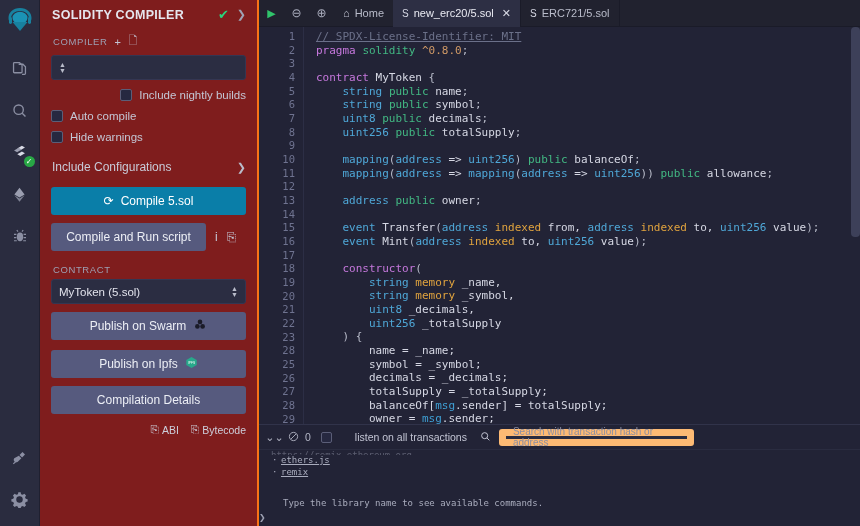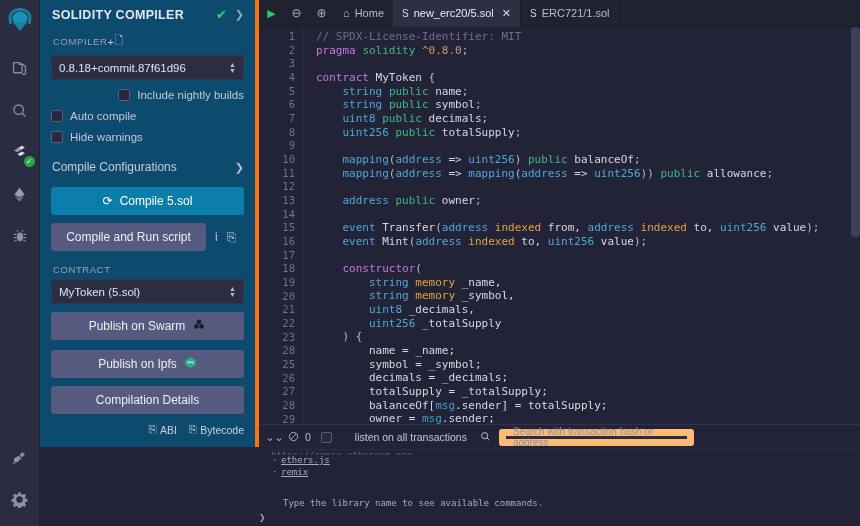--- a/index.html
+++ b/index.html
@@ -32,42 +32,42 @@
   .badge-check {
     position: absolute; right: 2px; bottom: 2px;
     width: 11px; height: 11px; border-radius: 50%;
     background: #28a745; color:#fff;
     font-size: 8px; line-height: 11px; text-align: center;
   }
 
   
   .sidepanel {
     width: 219px; flex: 0 0 219px;
-    height: 447px;
-    background: #0c4a6e;
+    height: 526px;
+    background: #7f1d1d;
     color: #c7c9d6;
     padding: 0 11px;
-    border-right: 4px solid #f97316;
+    border-right: 2px solid #f97316;
     overflow: hidden;
   }
   .panel-title-row {
     display: flex; align-items: center;
     padding: 7px 0 4px 1px;
   }
   .panel-title {
     font-size: 12.5px; font-weight: bold; letter-spacing: .3px;
     color: #e5e6ee; flex: 1;
   }
   .panel-title-row .tick { color: #2bd47d; font-size: 13px; margin-right: 8px; }
   .panel-title-row .chev { color: #9fa2b4; font-size: 11px; }
 
   .section-label {
     font-size: 9.5px; color: #9da0b3; letter-spacing: .6px;
     text-transform: uppercase; margin: 6px 0 4px 2px;
-    display:flex; align-items:center; 
+    display:flex; align-items:center; gap:7px;
   }
   .section-label .mini-ico { font-size: 11px; color:#c3c5d4; }
 
   .select-box {
     background: #2b2d42;
     border: 1px solid #343652;
     border-radius: 3px;
     height: 25px;
     display: flex; align-items: center;
     padding: 0 7px;
@@ -161,21 +161,21 @@
     flex: 1 1 auto;
     padding-top: 3px; padding-left: 12px;
     font-family: "DejaVu Sans Mono", monospace;
     font-size: 11px; line-height: 13.67px;
     color: #d6d8e4;
     white-space: pre;
     overflow: hidden;
   }
   .code .ln { height: 13.67px; }
   
-  .cm { color: #6b7089; }
+  .cm { color: #6b7089; text-decoration: underline; }
   .kw { color: #c678dd; }
   .ty { color: #4fa8d8; }
   .mod { color: #42b883; }
   .idx { color: #e0a33e; }
   .nm { color: #d6d8e4; }
   .obj { color: #3f9fd4; }
   .num { color: #d19a66; }
   .pn { color: #b9bcca; }
 
   .vscroll {
@@ -301,21 +301,20 @@
       <div class="chev">❯</div>
     </div>
 
     <div class="section-label">
       <span>COMPILER</span>
       <span class="mini-ico">+</span>
       <span class="mini-ico">🗋</span>
     </div>
 
     <div class="select-box">
-      <span class="val">0.8.18+commit.87f61d96</span>
       <span class="spinner">
           <span>▲</span>
           <span>▼</span>
         </span>
     </div>
 
     <div class="chk-row right">
       <span class="chk"></span>
       <span>Include nightly builds</span>
     </div>
@@ -324,21 +323,21 @@
       <span class="chk"></span>
       <span>Auto compile</span>
     </div>
 
     <div class="chk-row">
       <span class="chk"></span>
       <span>Hide warnings</span>
     </div>
 
     <div class="adv-row">
-      <span>Compile Configurations</span>
+      <span>Include Configurations</span>
       <span class="chev">❯</span>
     </div>
 
     <button class="btn btn-compile">
       <span>⟳</span>
       <span>Compile 5.sol</span>
     </button>
 
     <div class="btn-run-row">
       <button class="btn btn-grey">
@@ -407,21 +406,21 @@
         <span>⌂</span>
         <span>Home</span>
       </div>
       <div class="tab active">
         <span class="sol-ico">S</span>
         <span>new_erc20/5.sol</span>
         <span class="x">✕</span>
       </div>
       <div class="tab">
         <span class="sol-ico">S</span>
-        <span>ERC721/1.sol</span>
+        <span>ERC721/5.sol</span>
       </div>
     </div>
 
     <div class="editor">
       <div class="gutter" id="gutter">
           <div class="ln">1</div>
           <div class="ln">2</div>
           <div class="ln">3</div>
           <div class="ln">4</div>
           <div class="ln">5</div>

